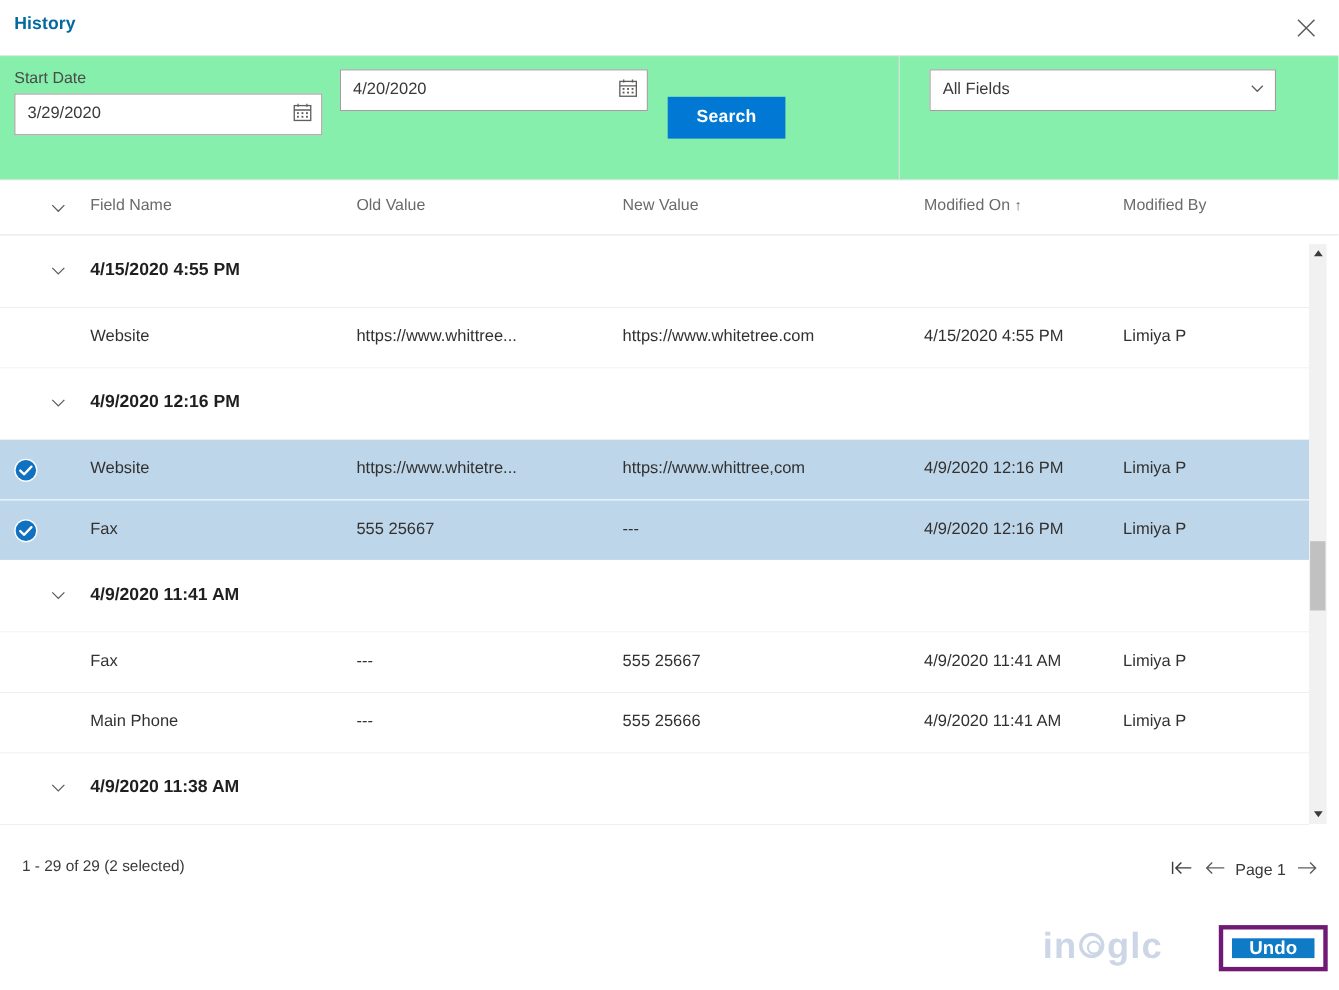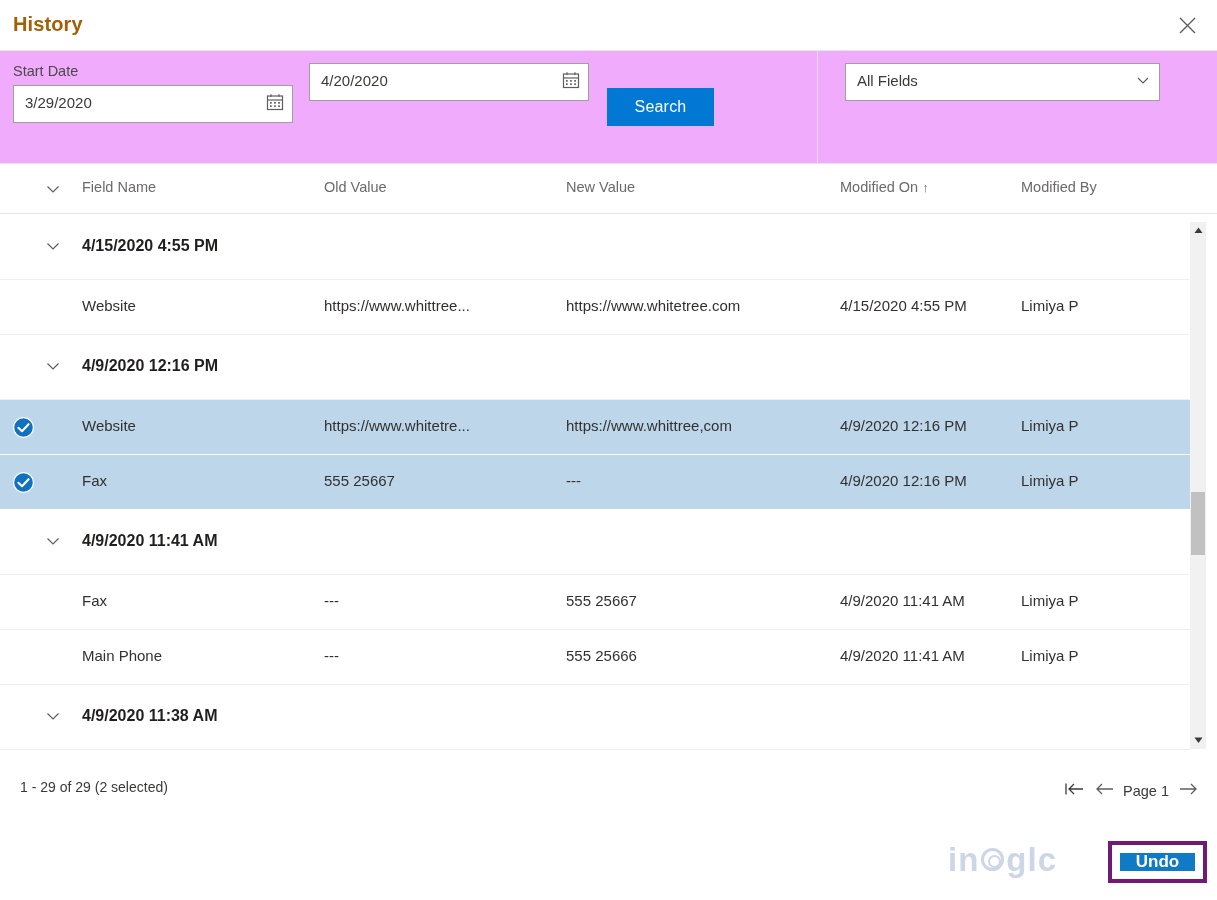--- a/index.html
+++ b/index.html
@@ -15,35 +15,35 @@
   .dialog { position: relative; width: 1217px; height: 900px; background: #fff; }
 
   
   .titlebar {
     position: absolute; left: 0; top: 0; width: 1217px; height: 51px;
     background: #ffffff;
     border-bottom: 1px solid #e6e6e6;
   }
   .title-text {
     position: absolute; left: 13px; top: 13px;
-    font-size: 20px; font-weight: bold; color: #a16207;
+    font-size: 16px; font-weight: bold; color: #0369a1;
     letter-spacing: .1px;
   }
   .close-btn {
     position: absolute; right: 10px; top: 6px;
     width: 40px; height: 38px;
     display: flex; align-items: center; justify-content: center;
     cursor: pointer;
   }
   .close-btn svg { display: block; }
 
   
   .filterbar {
     position: absolute; left: 0; top: 51px; width: 1217px; height: 113px;
-    background: #f0abfc;
+    background: #86efac;
     border-bottom: 1px solid #e6e6e6;
   }
   .fld { position: absolute; }
   .fld-label {
     font-size: 14.5px; color: #4a4a48; margin-bottom: 6px; display: block;
   }
   .input-box {
     position: relative;
     background: #ffffff;
     border: 1px solid #a19f9d;
@@ -60,21 +60,21 @@
 
   #start-date-field { left: 13px; top: 12px; width: 280px; }
   #end-date-field   { left: 309px; top: 12px; width: 280px; }
 
   .search-btn {
     position: absolute; left: 607px; top: 37px;
     width: 107px; height: 38px;
     background: #0078d4; color: #ffffff;
     border: none; cursor: pointer;
     font-family: "Liberation Sans", sans-serif;
-    font-size: 16px; font-weight: normal;
+    font-size: 16px; font-weight: bold;
     display: flex; align-items: center; justify-content: center;
     letter-spacing: .2px;
   }
 
   .vdivider {
     position: absolute; left: 817px; top: 0; width: 1px; height: 113px;
     background: #e1e1e1;
   }
   #filter-by-field { left: 845px; top: 12px; width: 315px; }
 

